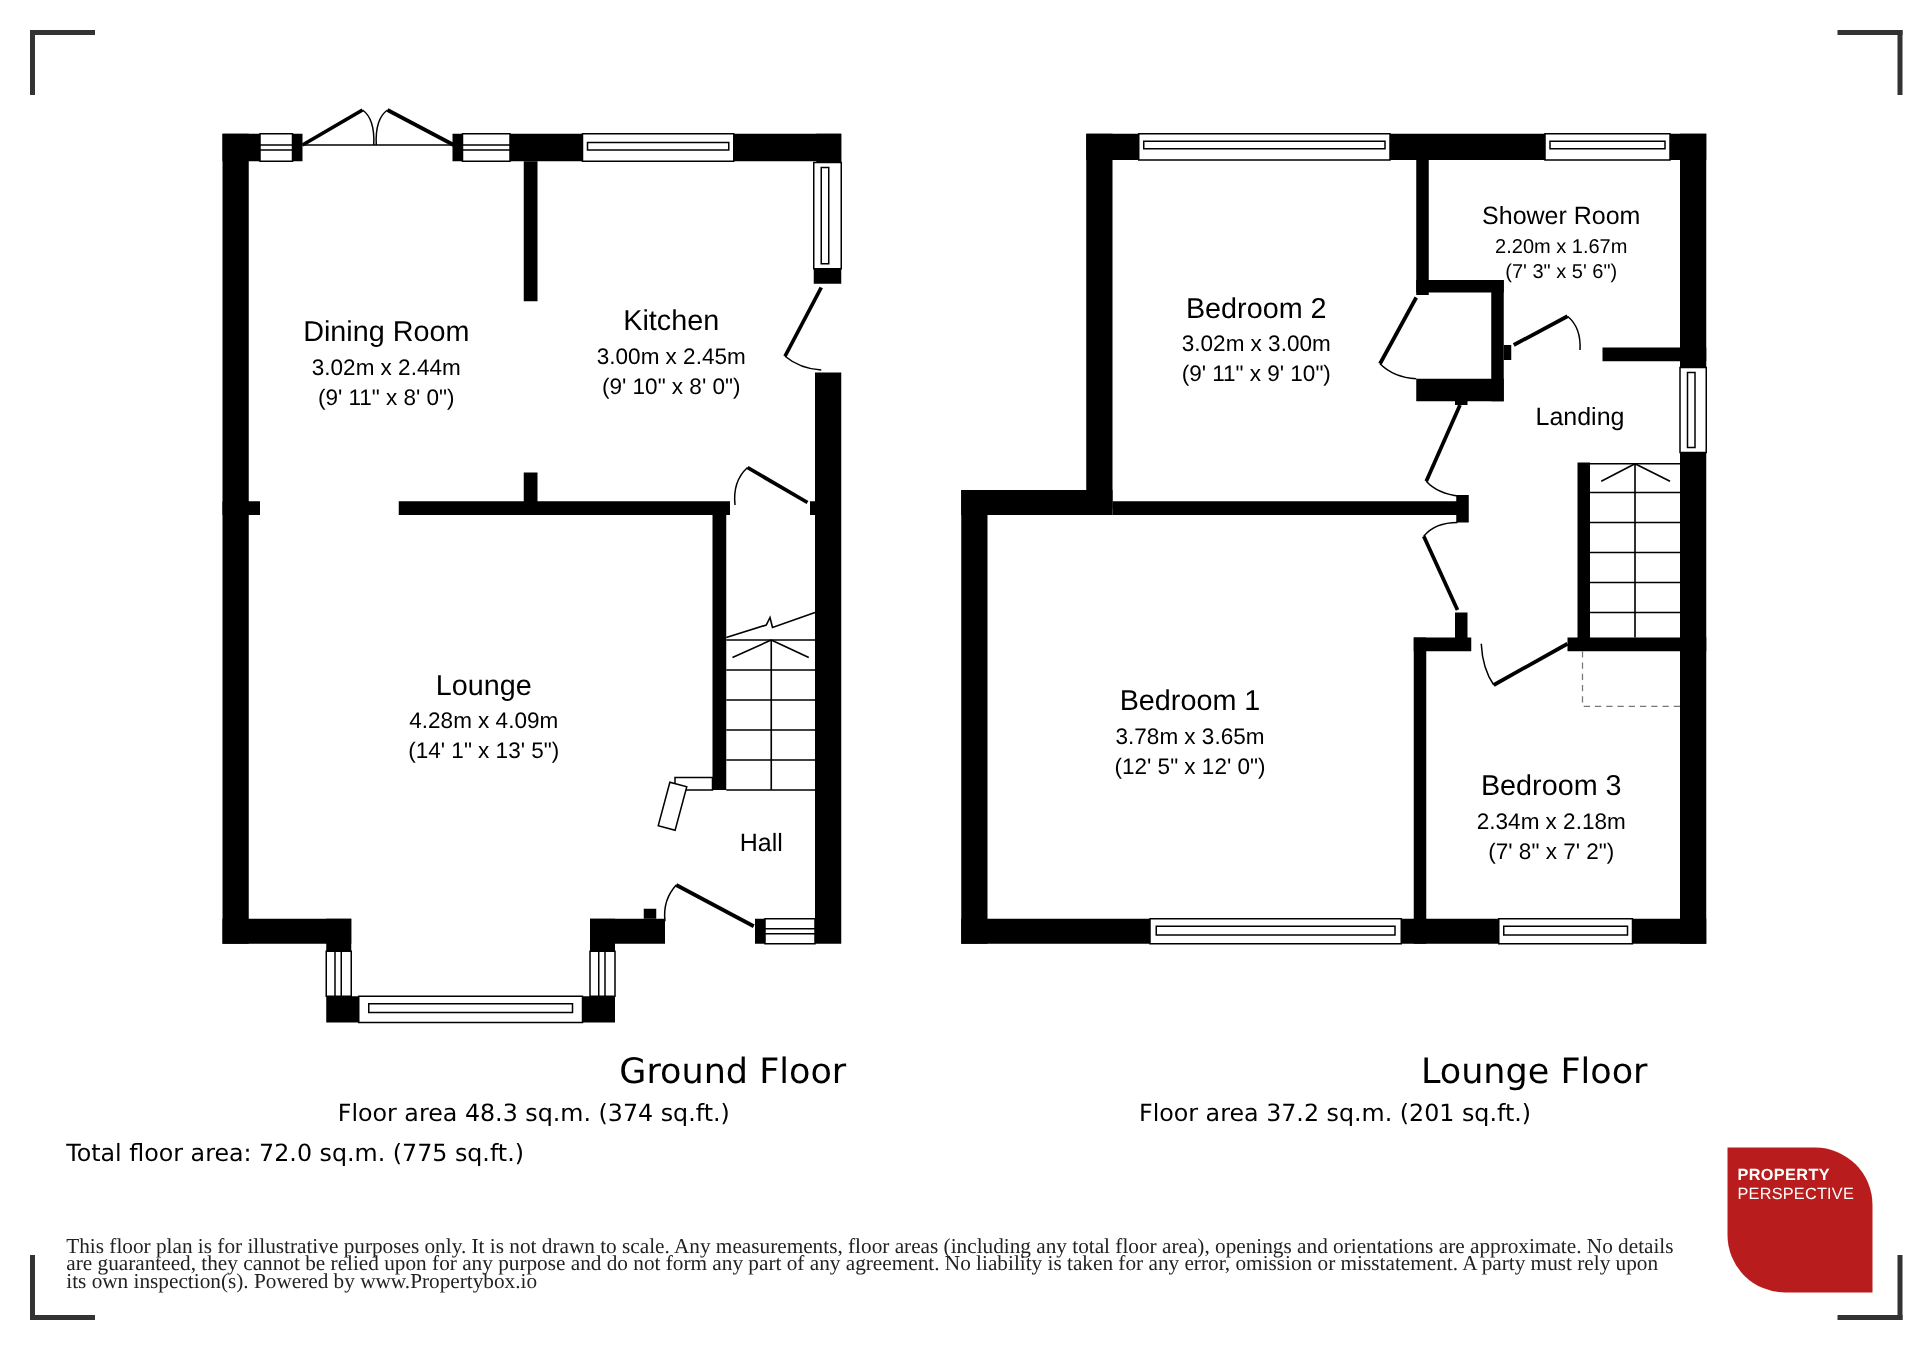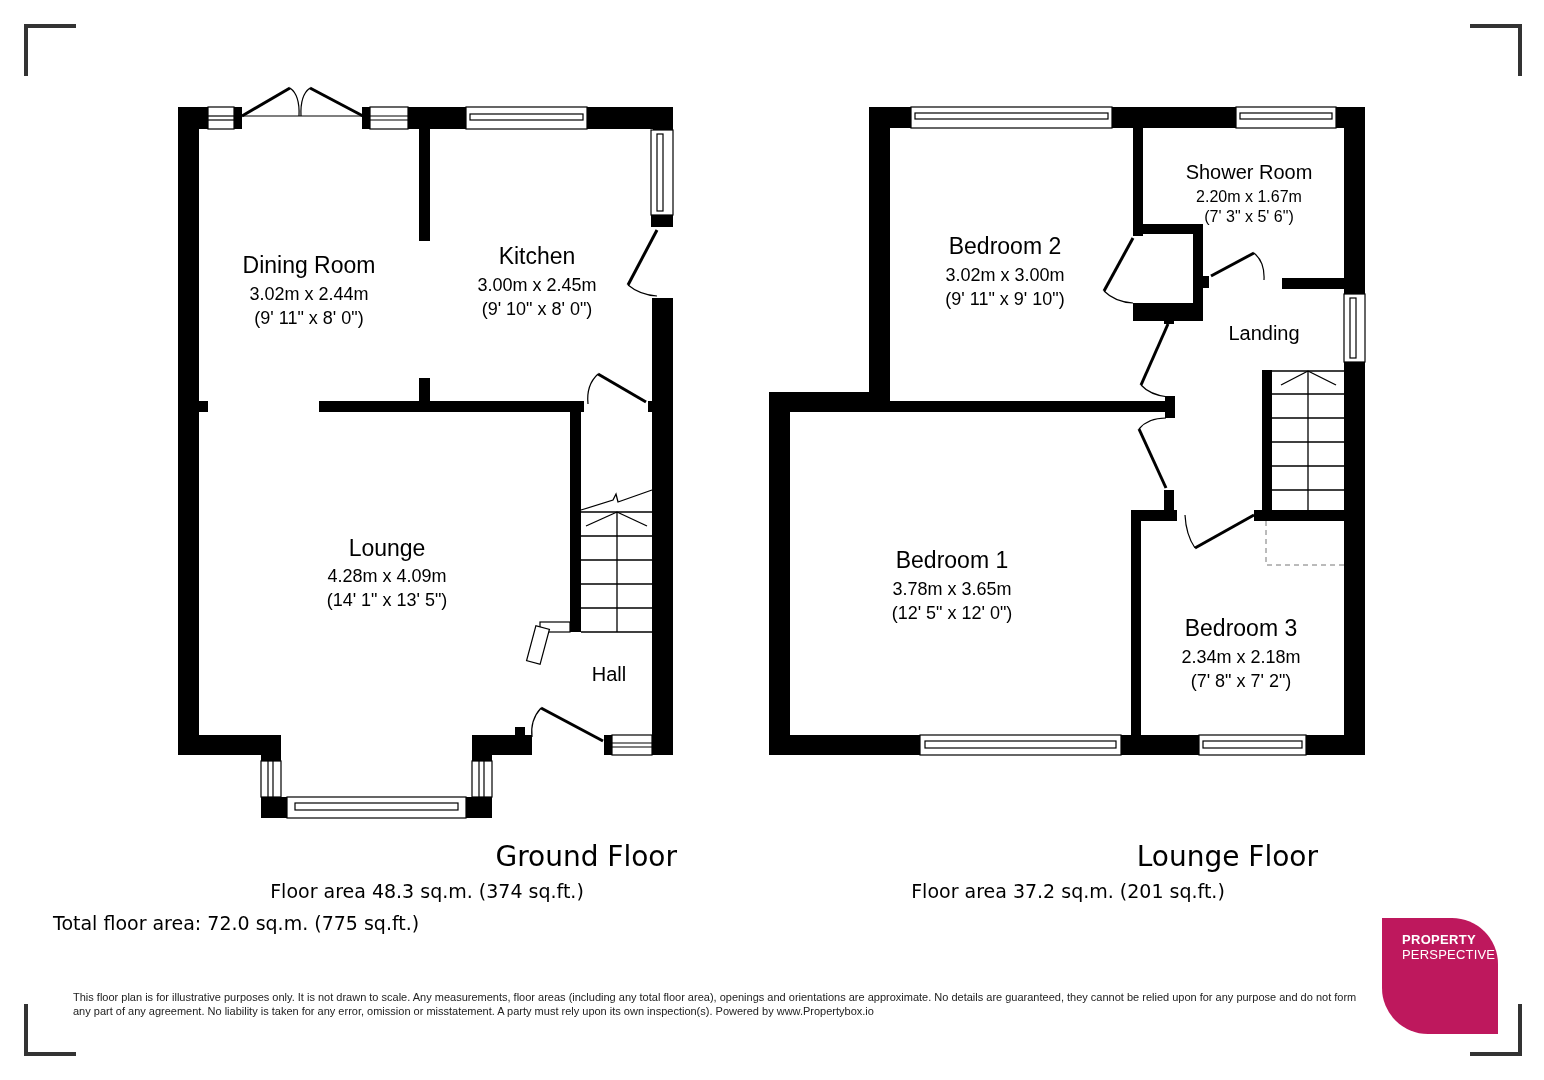--- a/index.html
+++ b/index.html
@@ -5,22 +5,22 @@
   html, body { margin:0; padding:0; background:#ffffff; }
   body { width:1544px; height:1080px; position:relative; overflow:hidden; font-family:"Liberation Sans", sans-serif; color:#000; }
   #plan { position:absolute; left:0; top:0; width:1544px; height:1080px; }
   .room-name { font-family:"Liberation Sans", sans-serif; font-size:23px; fill:#000; text-anchor:middle; }
   .room-dim { font-family:"Liberation Sans", sans-serif; font-size:18px; fill:#000; text-anchor:middle; }
   .room-name-sm { font-family:"Liberation Sans", sans-serif; font-size:20px; fill:#000; text-anchor:middle; }
   .room-dim-sm { font-family:"Liberation Sans", sans-serif; font-size:16px; fill:#000; text-anchor:middle; }
   .floor-title { position:absolute; font-family:"DejaVu Sans", sans-serif; font-size:28px; text-align:right; width:500px; }
   .floor-area { position:absolute; font-family:"DejaVu Sans", sans-serif; font-size:19px; text-align:center; width:500px; }
   .total { position:absolute; left:53px; top:912px; font-family:"DejaVu Sans", sans-serif; font-size:19px; }
-  .disclaimer { position:absolute; left:53px; top:990px; width:1290px; font-family:Liberation Sans, sans-serif; font-size:11px; line-height:14px; color:#222;margin-left:20px; }
-  .logo { position:absolute; left:1382px; top:918px; width:116px; height:116px; background:#be185d; border-radius:0 46px 0 46px; box-sizing:border-box; padding:14px 0 0 20px; color:#fff; font-family:"Liberation Sans", sans-serif; font-size:13px; line-height:15px; }
+  .disclaimer { position:absolute; left:53px; top:990px; width:1290px; font-family:Liberation Serif, serif; font-size:17px; line-height:14px; color:#222; }
+  .logo { position:absolute; left:1382px; top:918px; width:116px; height:116px; background:#b91c1c; border-radius:0 46px 0 46px; box-sizing:border-box; padding:14px 0 0 8px; color:#fff; font-family:"Liberation Sans", sans-serif; font-size:13px; line-height:15px; }
   .logo .l1 { font-weight:bold; letter-spacing:0.3px; display:block; }
   .logo .l2 { letter-spacing:0.2px; display:block; }
   .corner { position:absolute; width:48px; height:48px; border-color:#333; border-style:solid; border-width:0; }
   .c-tl { left:24px; top:24px; border-top-width:4px; border-left-width:4px; }
   .c-tr { right:22px; top:24px; border-top-width:4px; border-right-width:4px; }
   .c-bl { left:24px; bottom:24px; border-bottom-width:4px; border-left-width:4px; }
   .c-br { right:22px; bottom:24px; border-bottom-width:4px; border-right-width:4px; }
 </style>
 </head>
 <body>

